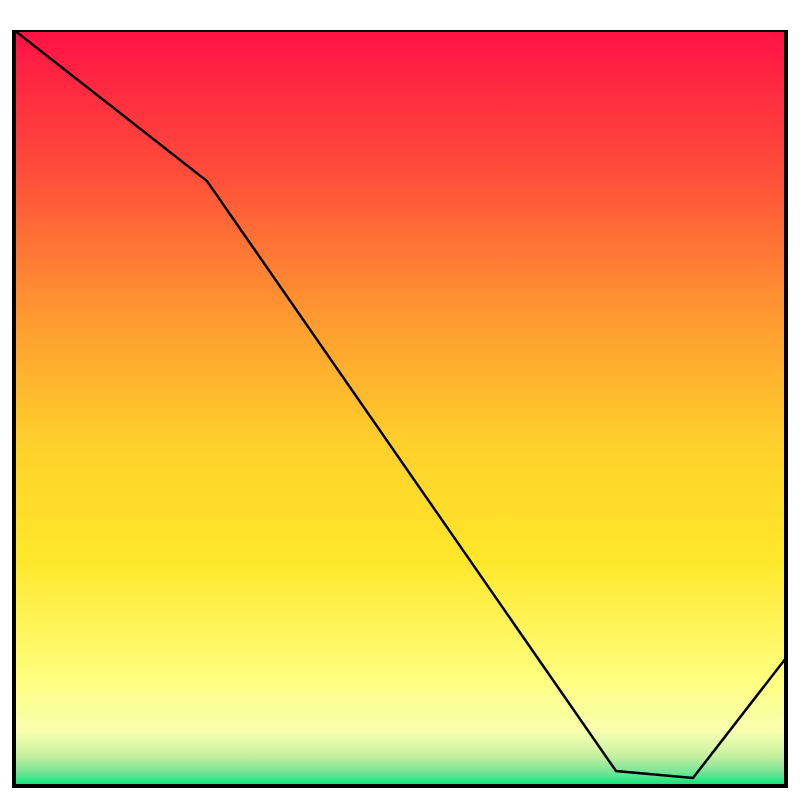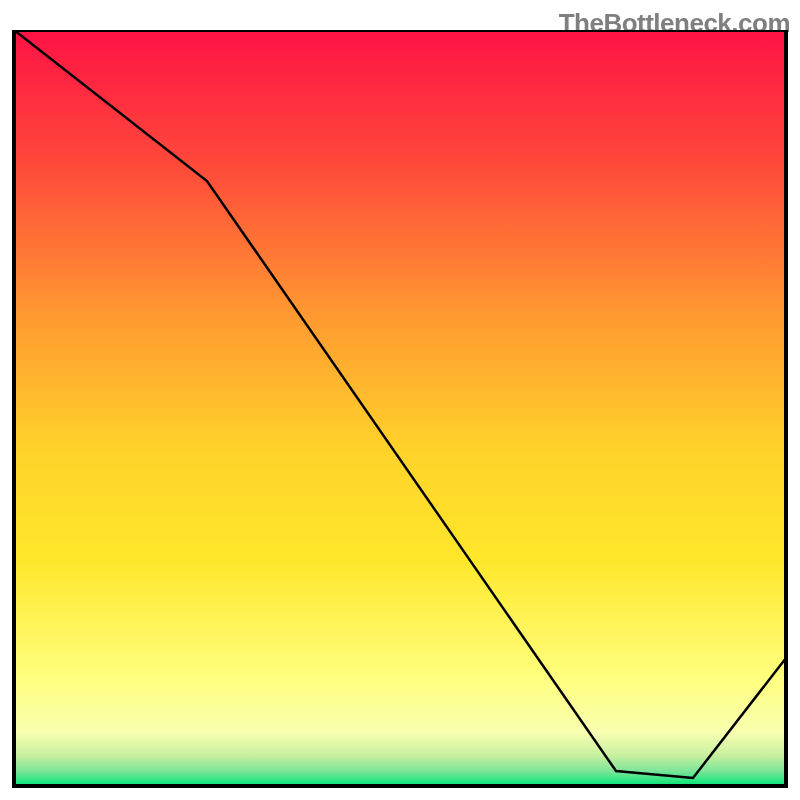--- a/index.html
+++ b/index.html
@@ -19,21 +19,20 @@
     left: 8px;
     top: 30px;
     width: 784px;
     height: 762px;
   }
 </style>
 </head>
 <body>
 
 <div class="wrap">
-  <div class="watermark">TheBottleneck.com</div>
   <svg class="plot" viewBox="0 0 784 762" preserveAspectRatio="none">
     <defs>
       <linearGradient id="bg-grad" x1="0" y1="0" x2="0" y2="1">
         <stop offset="0%" stop-color="#ff1245"></stop>
         <stop offset="18%" stop-color="#ff4a3a"></stop>
         <stop offset="38%" stop-color="#ff9a30"></stop>
         <stop offset="55%" stop-color="#ffd12a"></stop>
         <stop offset="70%" stop-color="#ffe72a"></stop>
         <stop offset="86%" stop-color="#ffff80"></stop>
         <stop offset="93%" stop-color="#f7ffb0"></stop>

